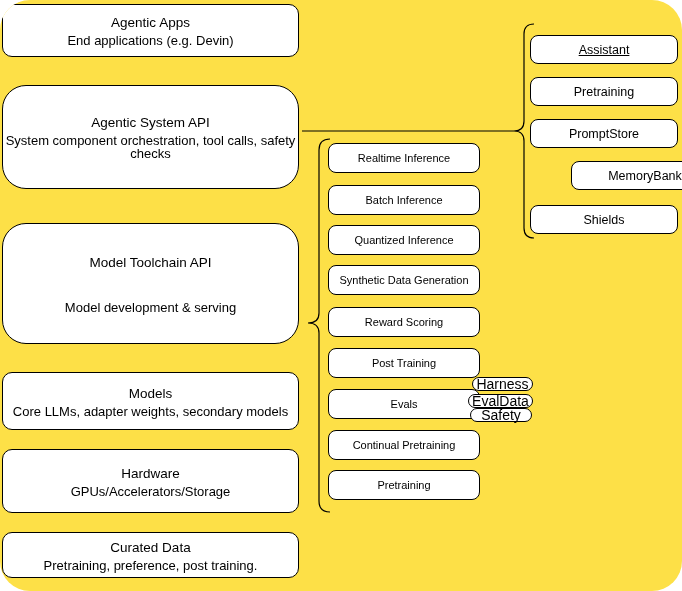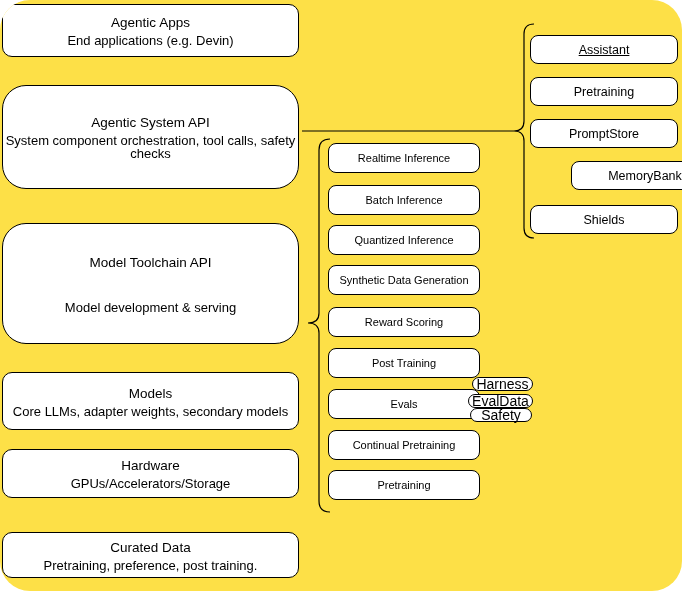--- a/index.html
+++ b/index.html
@@ -119,21 +119,21 @@
   <div class="lbox" style="top:223px; height:121px; border-radius:24px;gap:27px;">
     <div class="ltitle">Model Toolchain API</div>
     <div class="lsub">Model development &amp; serving</div>
   </div>
 
   <div class="lbox" style="top:372px; height:58px; border-radius:10px;">
     <div class="ltitle">Models</div>
     <div class="lsub">Core LLMs, adapter weights, secondary models</div>
   </div>
 
-  <div class="lbox" style="top:449px; height:49px; border-radius:10px;">
+  <div class="lbox" style="top:449px; height:64px; border-radius:10px;">
     <div class="ltitle">Hardware</div>
     <div class="lsub">GPUs/Accelerators/Storage</div>
   </div>
 
   <div class="lbox" style="top:532px; height:46px; border-radius:10px;">
     <div class="ltitle">Curated Data</div>
     <div class="lsub">Pretraining, preference, post training.</div>
   </div>
 
   <div class="mbox" style="top:143px;">Realtime Inference</div>

